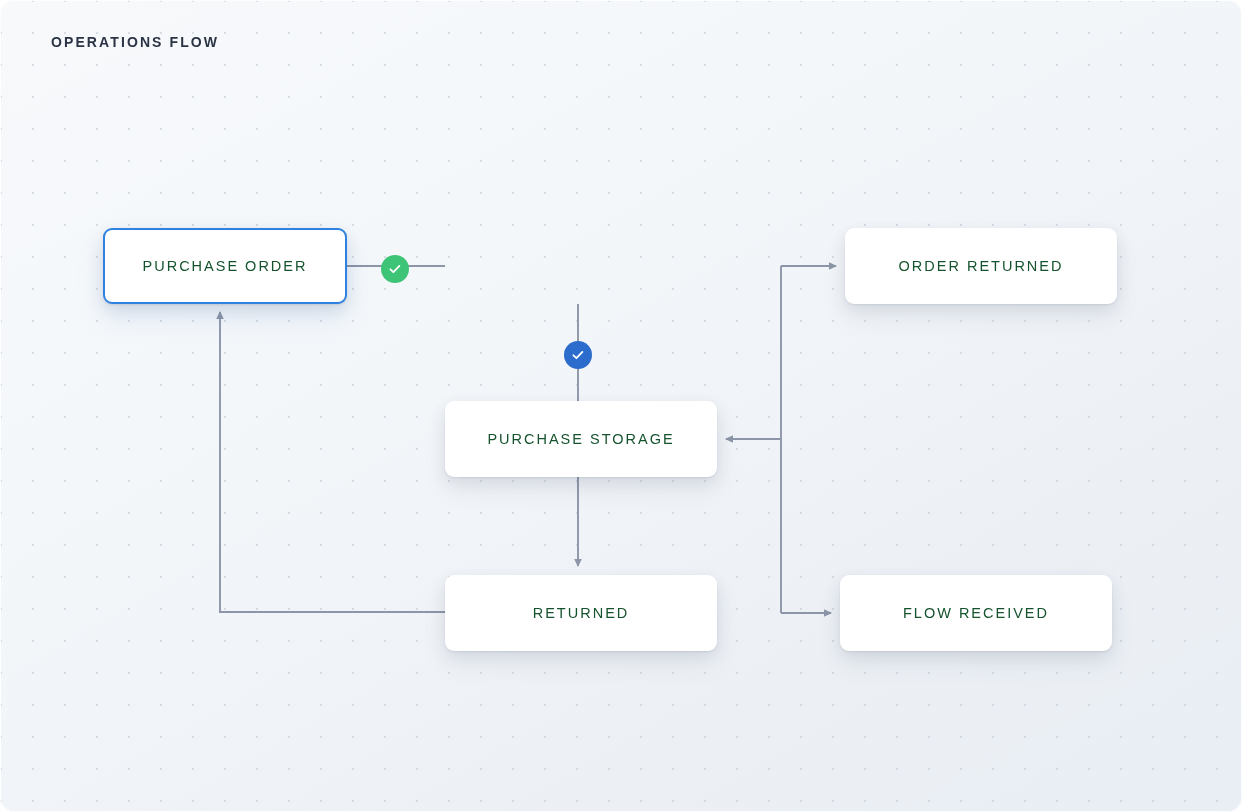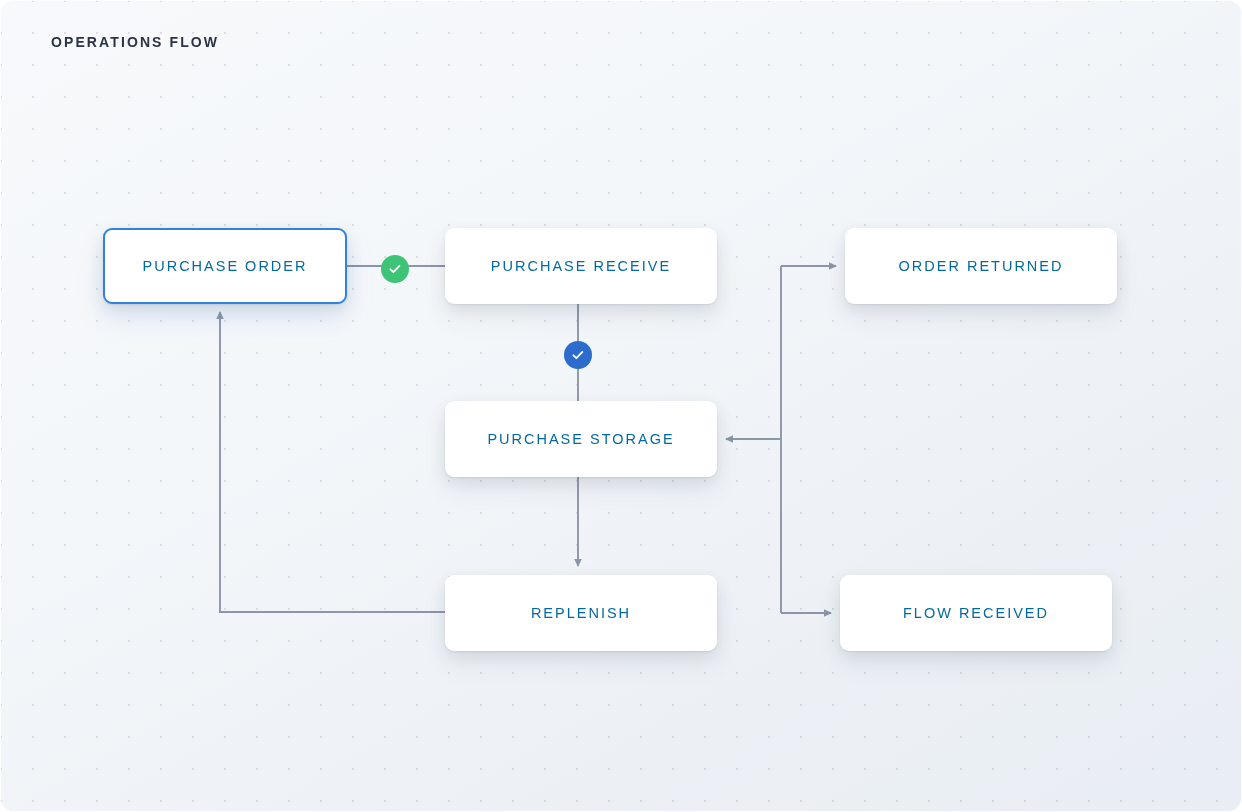--- a/index.html
+++ b/index.html
@@ -55,21 +55,21 @@
     align-items: center;
     justify-content: center;
     box-shadow: 0 1px 2px rgba(48,62,88,0.10),
                 0 6px 16px rgba(48,62,88,0.10),
                 0 14px 28px rgba(48,62,88,0.06);
     box-sizing: border-box;
   }
   .node .label {
     font-size: 14.5px;
     letter-spacing: 2.0px;
-    color: #0369a1;
+    color: #14532d;
     white-space: nowrap;
     text-align: left;
     font-weight: 400;
   }
   .node.selected {
     border: 2px solid #2f82e0;
     box-shadow: 0 1px 2px rgba(48,62,88,0.10),
                 0 6px 16px rgba(48,62,88,0.12),
                 0 14px 30px rgba(40,110,200,0.10);
   }
@@ -119,34 +119,31 @@
       <path d="M781,439 L726,439" marker-end="url(#ah)"></path>
 
       <path d="M781,613 L831,613" marker-end="url(#ah)"></path>
     </g>
   </svg>
 
   <div class="node selected" style="left:103px;top:228px;width:244px;height:76px;">
     <span class="label">PURCHASE ORDER</span>
   </div>
 
-  <div class="node" style="left:445px;top:228px;width:272px;height:76px;">
-    <span class="label">PURCHASE RECEIVE</span>
-  </div>
 
   <div class="node" style="left:845px;top:228px;width:272px;height:76px;">
     <span class="label">ORDER RETURNED</span>
   </div>
 
   <div class="node" style="left:445px;top:401px;width:272px;height:76px;">
     <span class="label">PURCHASE STORAGE</span>
   </div>
 
   <div class="node" style="left:445px;top:575px;width:272px;height:76px;">
-    <span class="label">REPLENISH</span>
+    <span class="label">RETURNED</span>
   </div>
 
   <div class="node" style="left:840px;top:575px;width:272px;height:76px;">
     <span class="label">FLOW RECEIVED</span>
   </div>
 
   <div class="badge green" style="left:381px;top:255px;">
     <svg width="14" height="14" viewBox="0 0 14 14">
       <path d="M2.4,7.3 L5.4,10.2 L11.4,3.9" fill="none" stroke="#ffffff" stroke-width="1.8" stroke-linecap="round" stroke-linejoin="round"></path>
     </svg>

